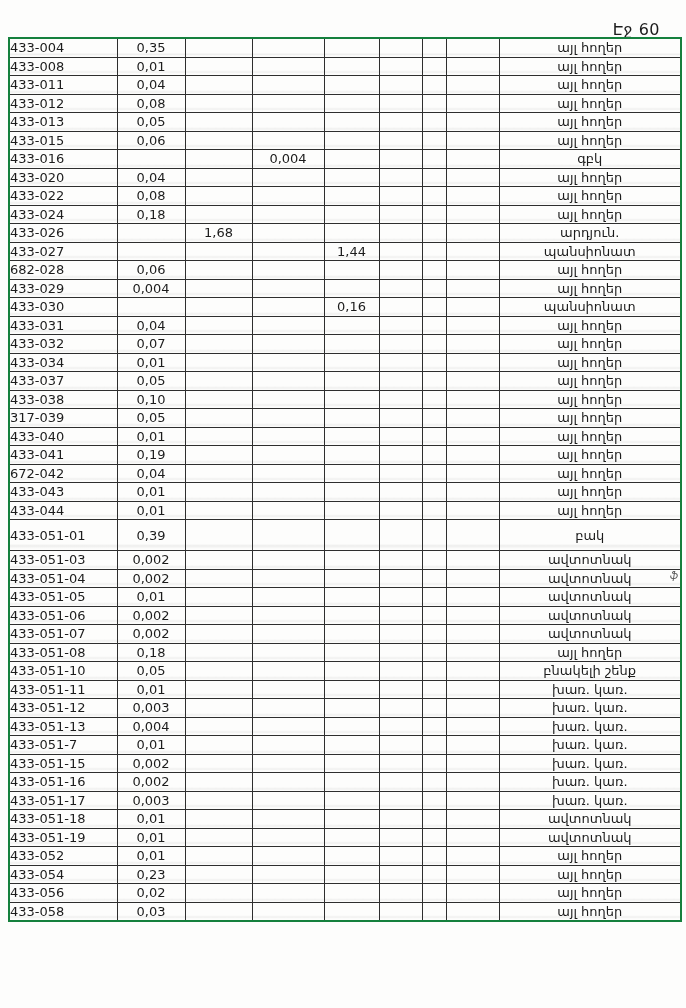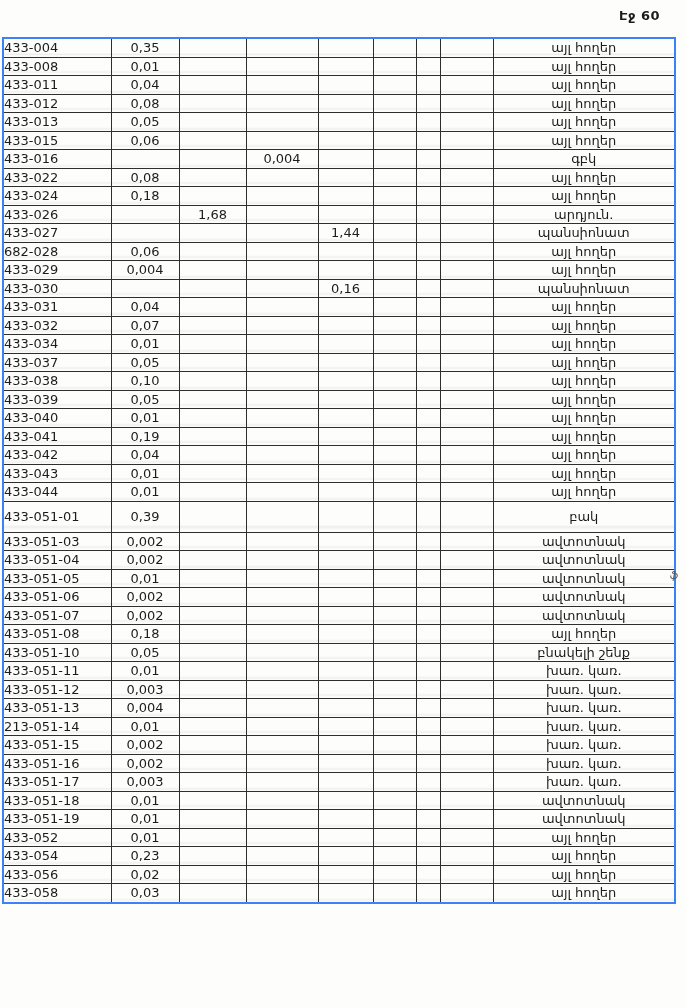--- a/index.html
+++ b/index.html
@@ -6,29 +6,29 @@
   .page{
     position:relative;
     width:686px;height:1008px;
     background:#fdfdfc;
     font-family:"DejaVu Sans","Liberation Sans",sans-serif;
     color:#1c1c1c;
     overflow:hidden;
     box-shadow:0 0 4px rgba(0,0,0,.3);
   }
   .page-label{
-    position:absolute;top:8px;right:26px;
-    font-size:13px;font-weight:bold;letter-spacing:.5px;
+    position:absolute;top:20px;right:26px;
+    font-size:16px;font-weight:normal;letter-spacing:.5px;
   }
   table.parcels{
-    position:absolute;left:2px;top:37px;
+    position:absolute;left:8px;top:37px;
     width:674px;
     border-collapse:collapse;
     table-layout:fixed;
-    border:2px solid #3b82f6;
+    border:2px solid #15803d;
   }
   table.parcels td{
     border:1px solid #2e2e2e;
     height:17.5px;
     padding:0;
     font-size:13px;
     line-height:1;
     overflow:hidden;
     white-space:nowrap;
     
@@ -134,20 +134,31 @@
           <td class="c-val"></td>
           <td class="c-val"></td>
           <td class="c-val">0,004</td>
           <td class="c-val"></td>
           <td class="c-val"></td>
           <td class="c-val"></td>
           <td class="c-val"></td>
           <td class="c-use">գբկ</td>
         </tr>
         <tr>
+          <td class="c-id">433-020</td>
+          <td class="c-val">0,04</td>
+          <td class="c-val"></td>
+          <td class="c-val"></td>
+          <td class="c-val"></td>
+          <td class="c-val"></td>
+          <td class="c-val"></td>
+          <td class="c-val"></td>
+          <td class="c-use">այլ հողեր</td>
+        </tr>
+        <tr>
           <td class="c-id">433-022</td>
           <td class="c-val">0,08</td>
           <td class="c-val"></td>
           <td class="c-val"></td>
           <td class="c-val"></td>
           <td class="c-val"></td>
           <td class="c-val"></td>
           <td class="c-val"></td>
           <td class="c-use">այլ հողեր</td>
         </tr>
@@ -266,21 +277,21 @@
           <td class="c-val">0,10</td>
           <td class="c-val"></td>
           <td class="c-val"></td>
           <td class="c-val"></td>
           <td class="c-val"></td>
           <td class="c-val"></td>
           <td class="c-val"></td>
           <td class="c-use">այլ հողեր</td>
         </tr>
         <tr>
-          <td class="c-id">433-039</td>
+          <td class="c-id">317-039</td>
           <td class="c-val">0,05</td>
           <td class="c-val"></td>
           <td class="c-val"></td>
           <td class="c-val"></td>
           <td class="c-val"></td>
           <td class="c-val"></td>
           <td class="c-val"></td>
           <td class="c-use">այլ հողեր</td>
         </tr>
         <tr>
@@ -299,21 +310,21 @@
           <td class="c-val">0,19</td>
           <td class="c-val"></td>
           <td class="c-val"></td>
           <td class="c-val"></td>
           <td class="c-val"></td>
           <td class="c-val"></td>
           <td class="c-val"></td>
           <td class="c-use">այլ հողեր</td>
         </tr>
         <tr>
-          <td class="c-id">433-042</td>
+          <td class="c-id">672-042</td>
           <td class="c-val">0,04</td>
           <td class="c-val"></td>
           <td class="c-val"></td>
           <td class="c-val"></td>
           <td class="c-val"></td>
           <td class="c-val"></td>
           <td class="c-val"></td>
           <td class="c-use">այլ հողեր</td>
         </tr>
         <tr>
@@ -453,21 +464,21 @@
           <td class="c-val">0,004</td>
           <td class="c-val"></td>
           <td class="c-val"></td>
           <td class="c-val"></td>
           <td class="c-val"></td>
           <td class="c-val"></td>
           <td class="c-val"></td>
           <td class="c-use">խառ. կառ.</td>
         </tr>
         <tr>
-          <td class="c-id">213-051-14</td>
+          <td class="c-id">433-051-7</td>
           <td class="c-val">0,01</td>
           <td class="c-val"></td>
           <td class="c-val"></td>
           <td class="c-val"></td>
           <td class="c-val"></td>
           <td class="c-val"></td>
           <td class="c-val"></td>
           <td class="c-use">խառ. կառ.</td>
         </tr>
         <tr>

